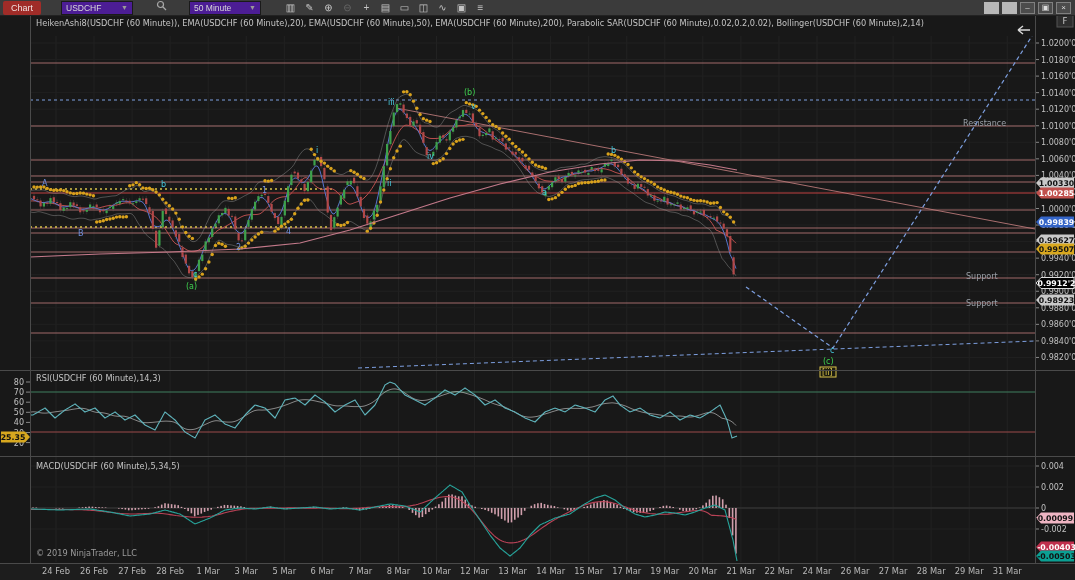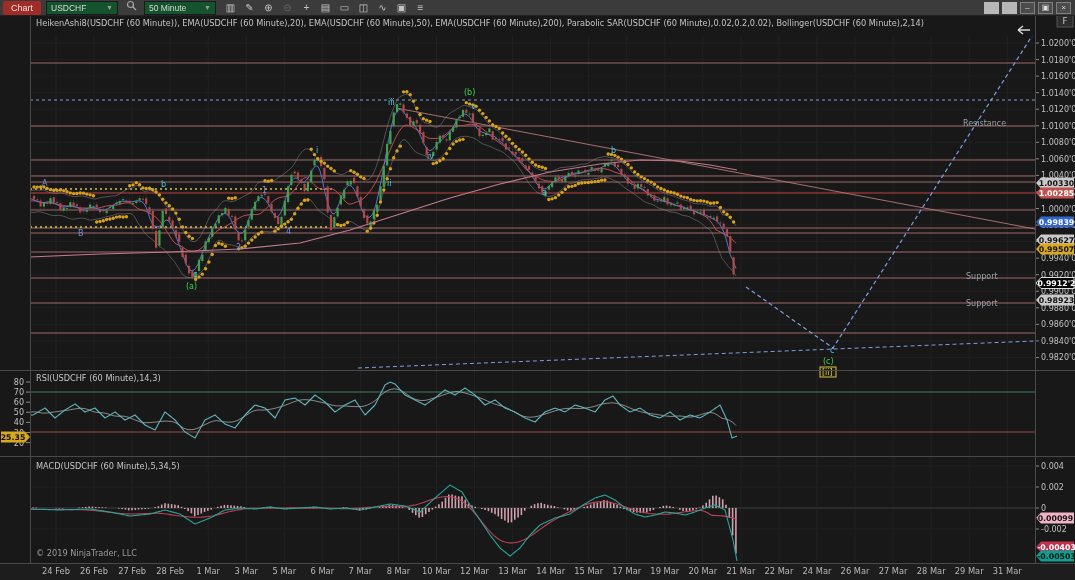--- a/index.html
+++ b/index.html
@@ -1,22 +1,22 @@
 <!DOCTYPE html>
 <html><head>
 <meta charset="utf-8">
 <style>
   html,body{margin:0;padding:0;background:#101010;}
   .app{position:relative;width:1075px;height:580px;background:#181818;overflow:hidden;
        font-family:"Liberation Sans",sans-serif;}
   .toolbar{position:absolute;top:0;left:0;width:1075px;height:16px;background:#3b3b3b;
-           border-bottom:1px solid #222;display:flex;align-items:center;gap:5px;
+           border-bottom:1px solid #222;display:flex;align-items:center;gap:20px;
            padding:0 3px;box-sizing:border-box;z-index:5;}
   .tab{background:#a02c28;color:#f0e0e0;font-size:9px;padding:2px 8px 2px 8px;border-radius:2px;}
-  .select{background:#14532d;border:1px solid #1a1a1a;color:#d8d8d8;height:12px;
+  .select{background:#4c1d95;border:1px solid #1a1a1a;color:#d8d8d8;height:12px;
           display:flex;align-items:center;gap:8px;padding:0 4px;font-size:8.5px;min-width:62px;
           justify-content:space-between;}
   .chev{color:#9a9a9a;font-size:7px;}
   .tbicon{color:#c4c4c4;font-size:10px;width:19px;text-align:center;line-height:14px;cursor:default;}
   .tbicon.dim{color:#666;}
   .searchbtn{width:16px;text-align:center;}
   .winbtns{margin-left:auto;display:flex;gap:3px;align-items:center;padding-right:1px;}
   .winbtn{width:13px;height:10px;background:#4c4c4c;border:1px solid #808080;color:#ddd;
           font-size:8px;line-height:9px;text-align:center;}
   .winbtn.solid{background:#b8b8b8;border-color:#b8b8b8;}

